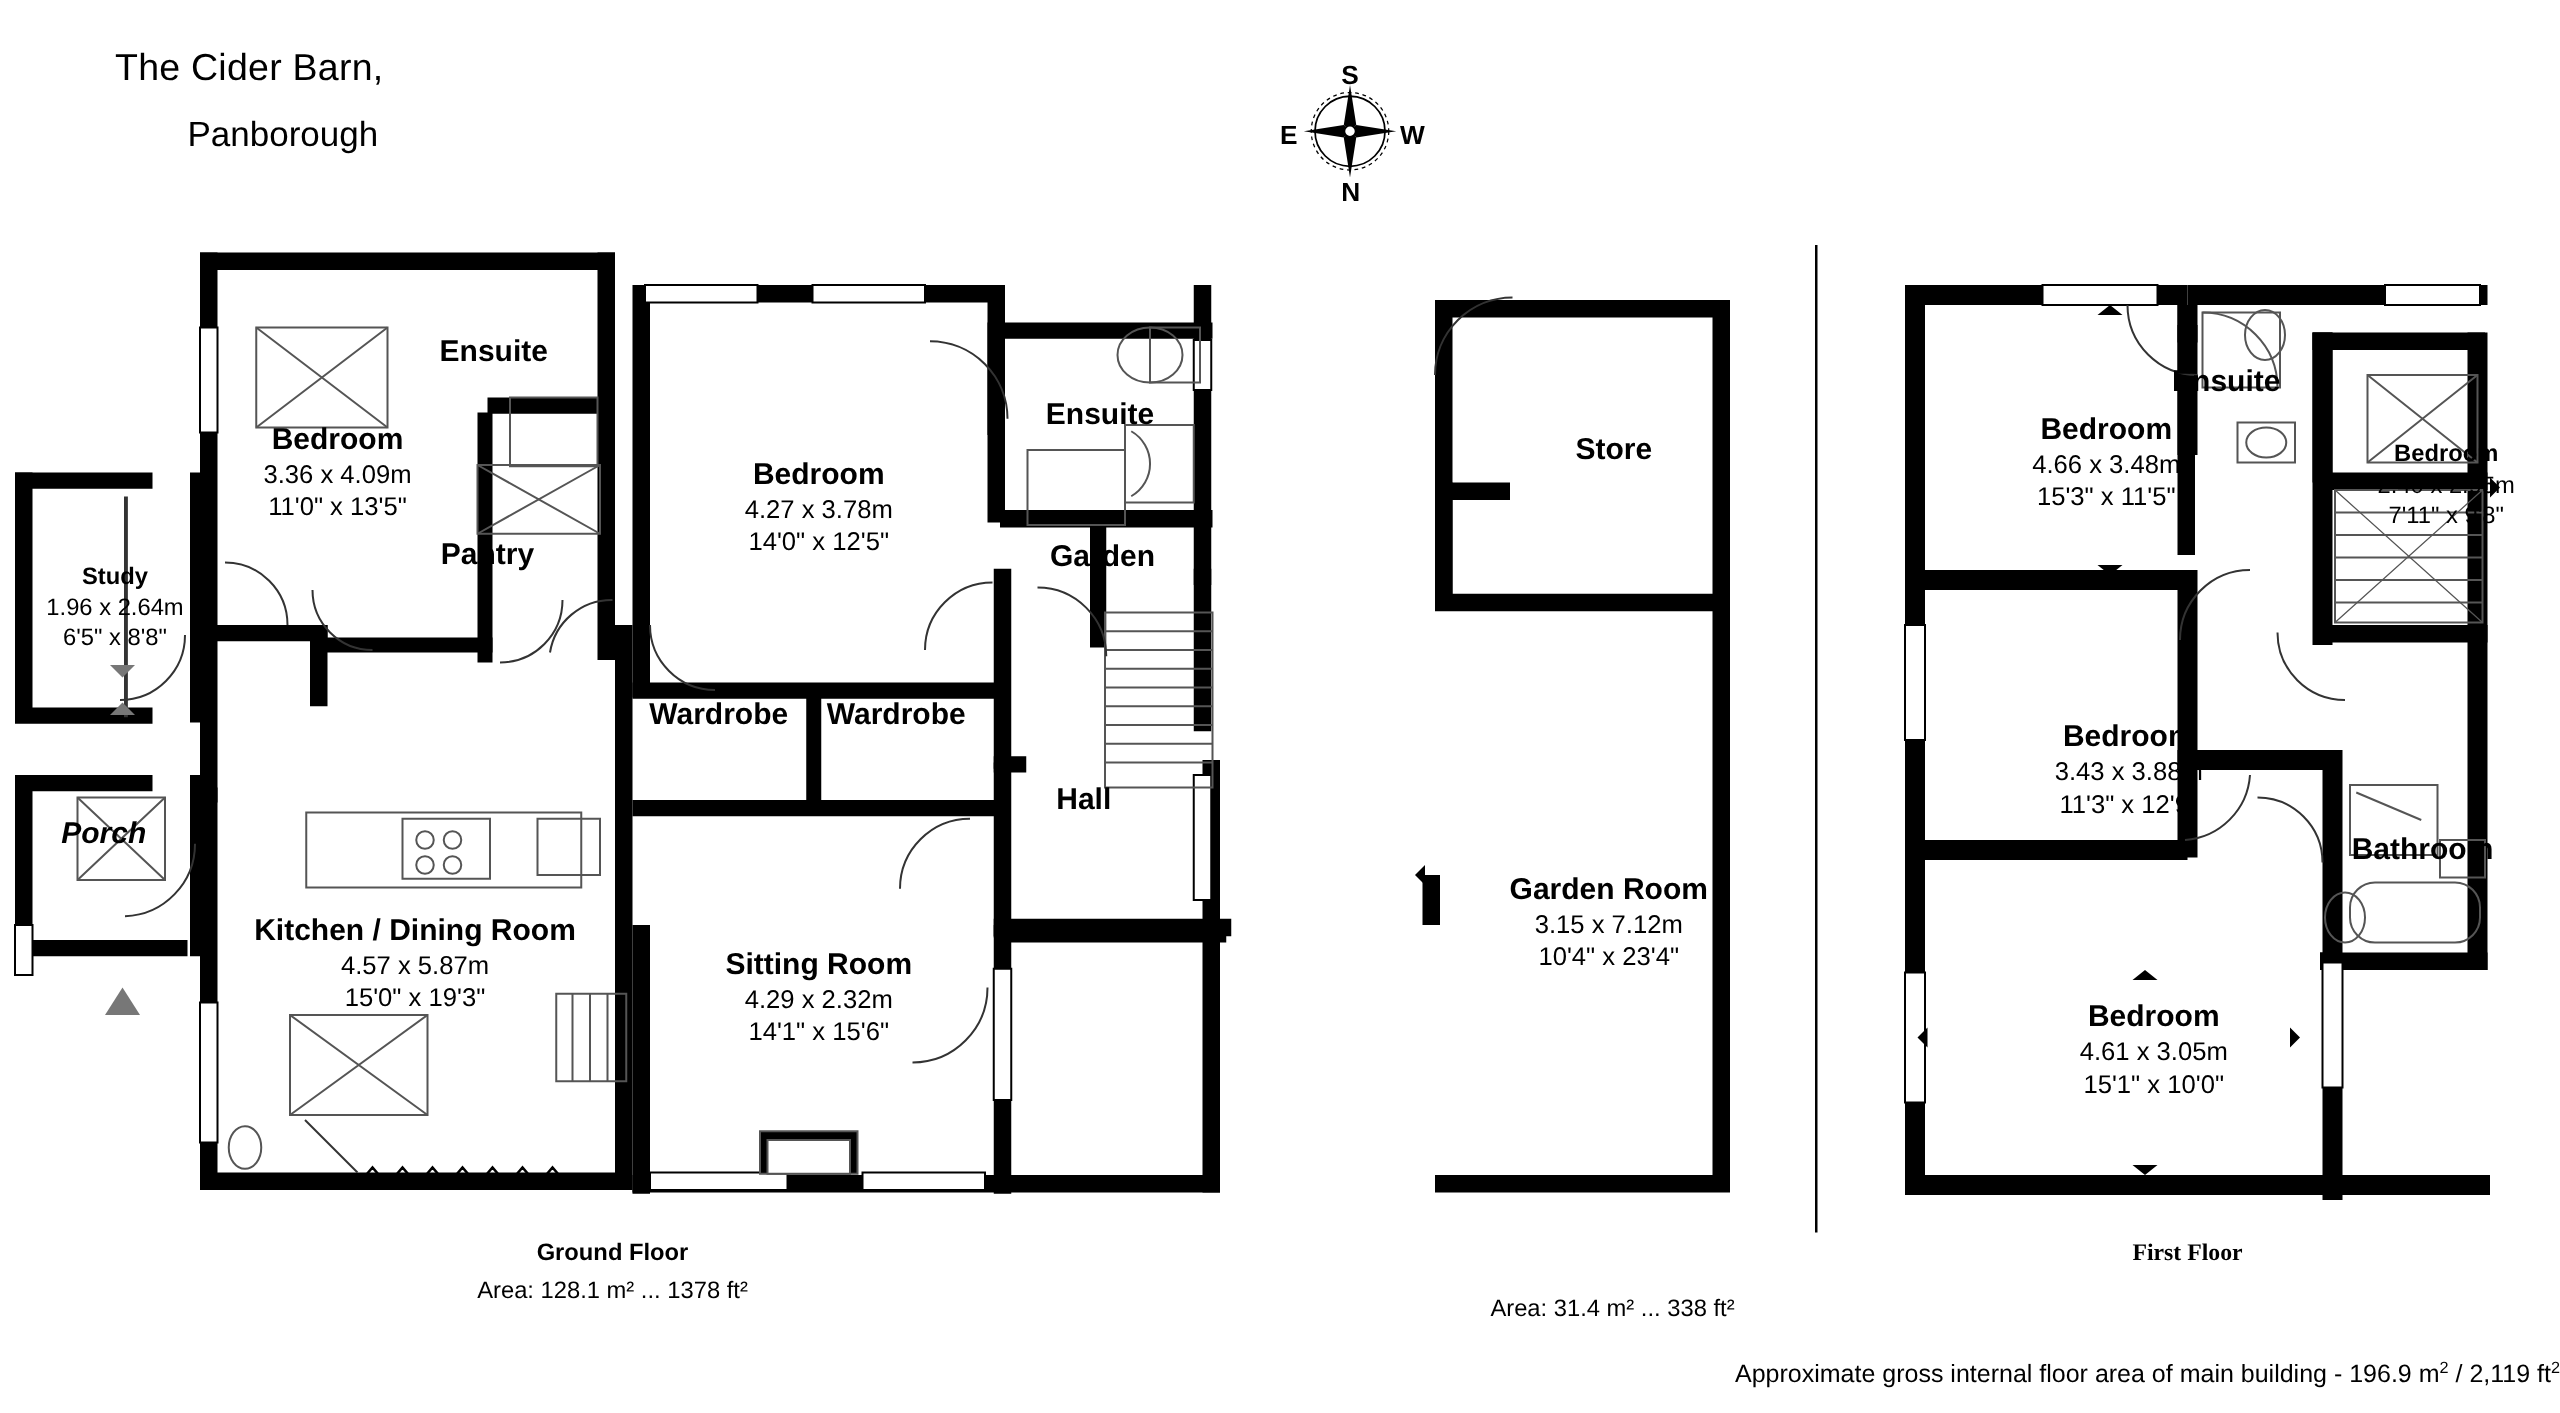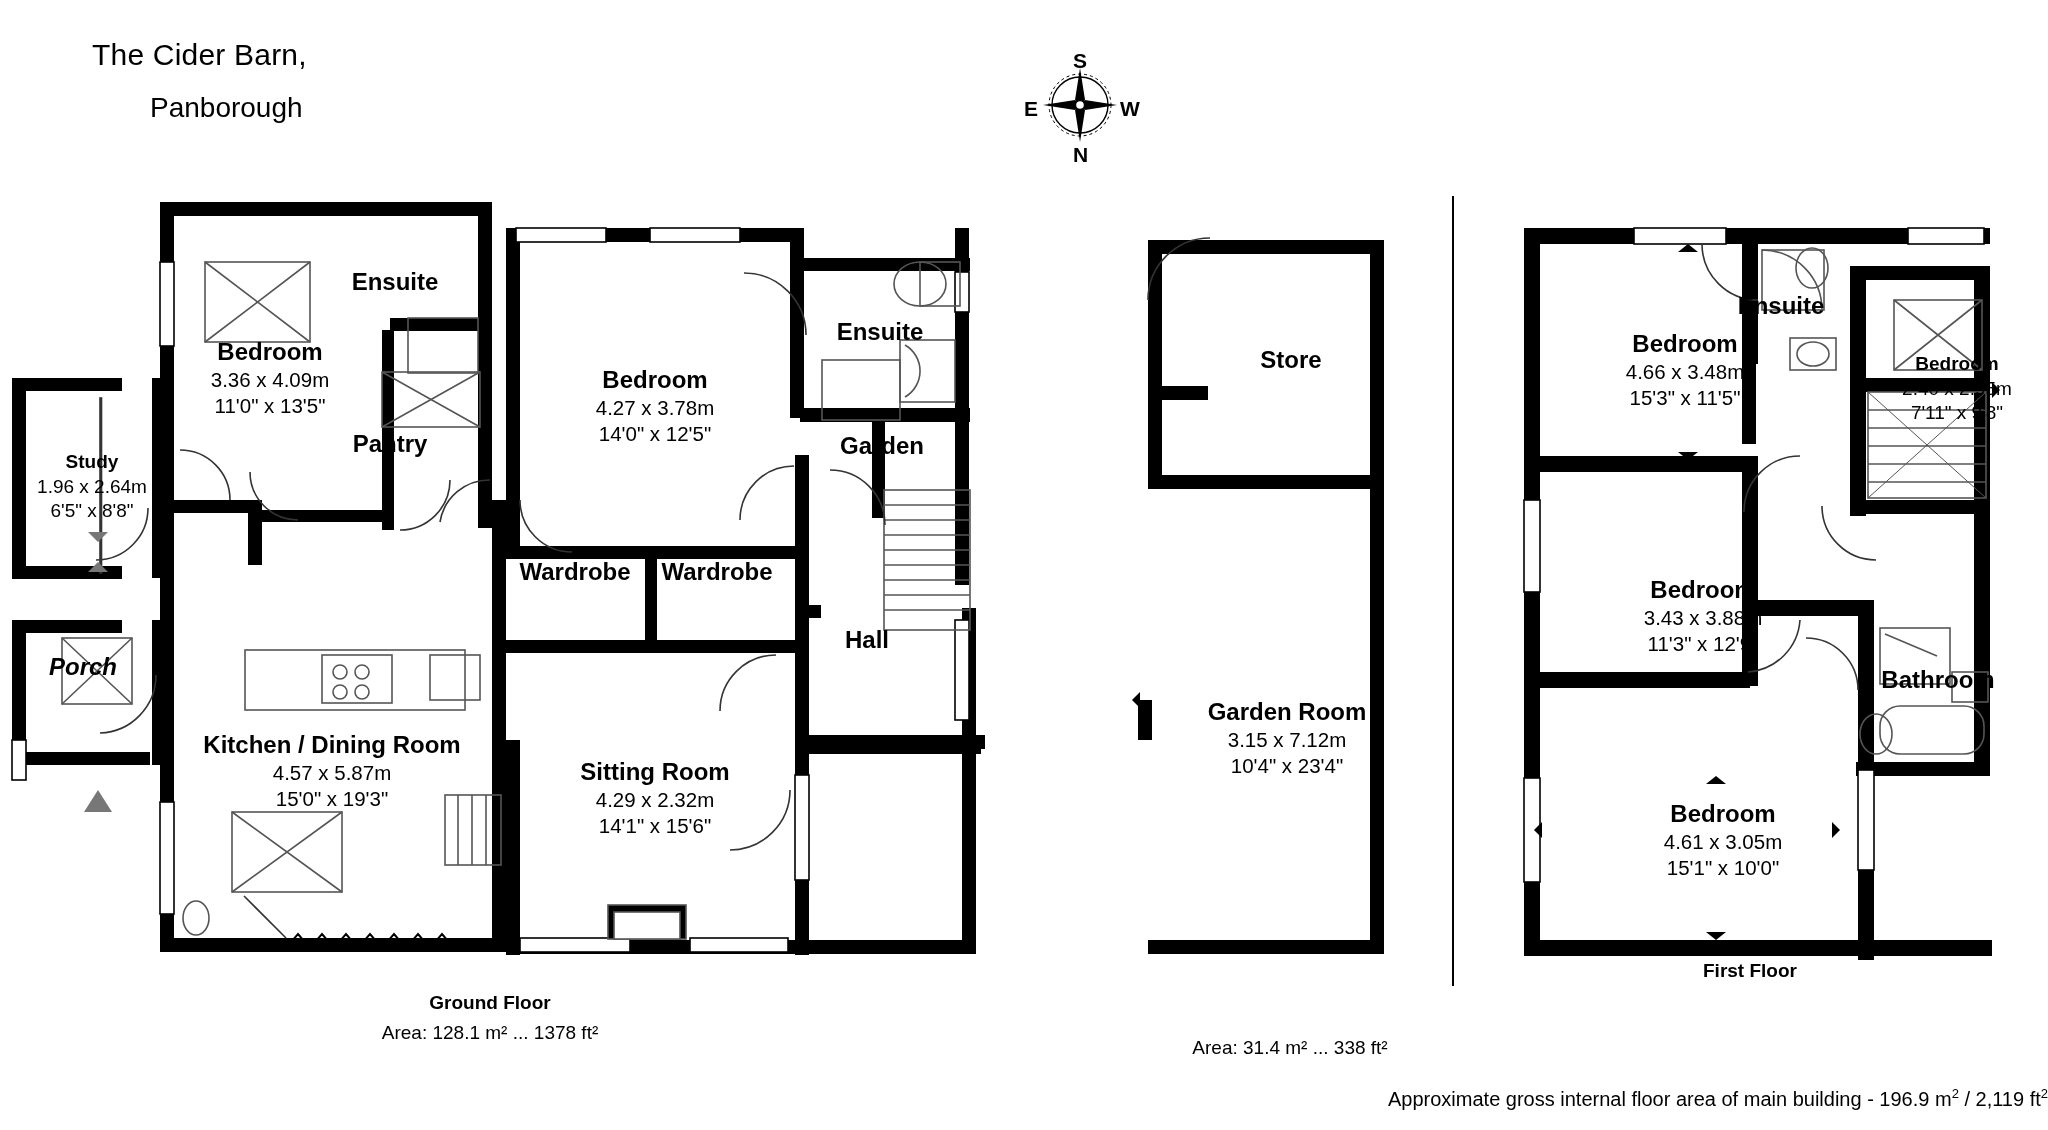--- a/index.html
+++ b/index.html
@@ -434,21 +434,21 @@
 
   <div class="footer-lbl" style="left:240px; top:992px; width:500px;">
     <span class="ttl">Ground Floor</span>
     <span class="area">Area: 128.1 m² ... 1378 ft²</span>
   </div>
 
   <div class="footer-lbl" style="left:1040px; top:1000px; width:500px;margin-top:29px;">
     <span class="area">Area: 31.4 m² ... 338 ft²</span>
   </div>
 
-  <div class="footer-lbl" style="left:1500px; top:960px; width:500px;">
+  <div class="footer-lbl" style="left:1500px; top:992px; width:500px;font-family:Liberation Serif, serif;">
     <span class="ttl">First Floor</span>
   </div>
 
   <div class="gross">
     <span>Approximate gross internal floor area of main building  -  196.9 m</span><sup>2</sup><span> /  2,119 ft</span><sup>2</sup>
   </div>
 
 </div>
 
 </body></html>

